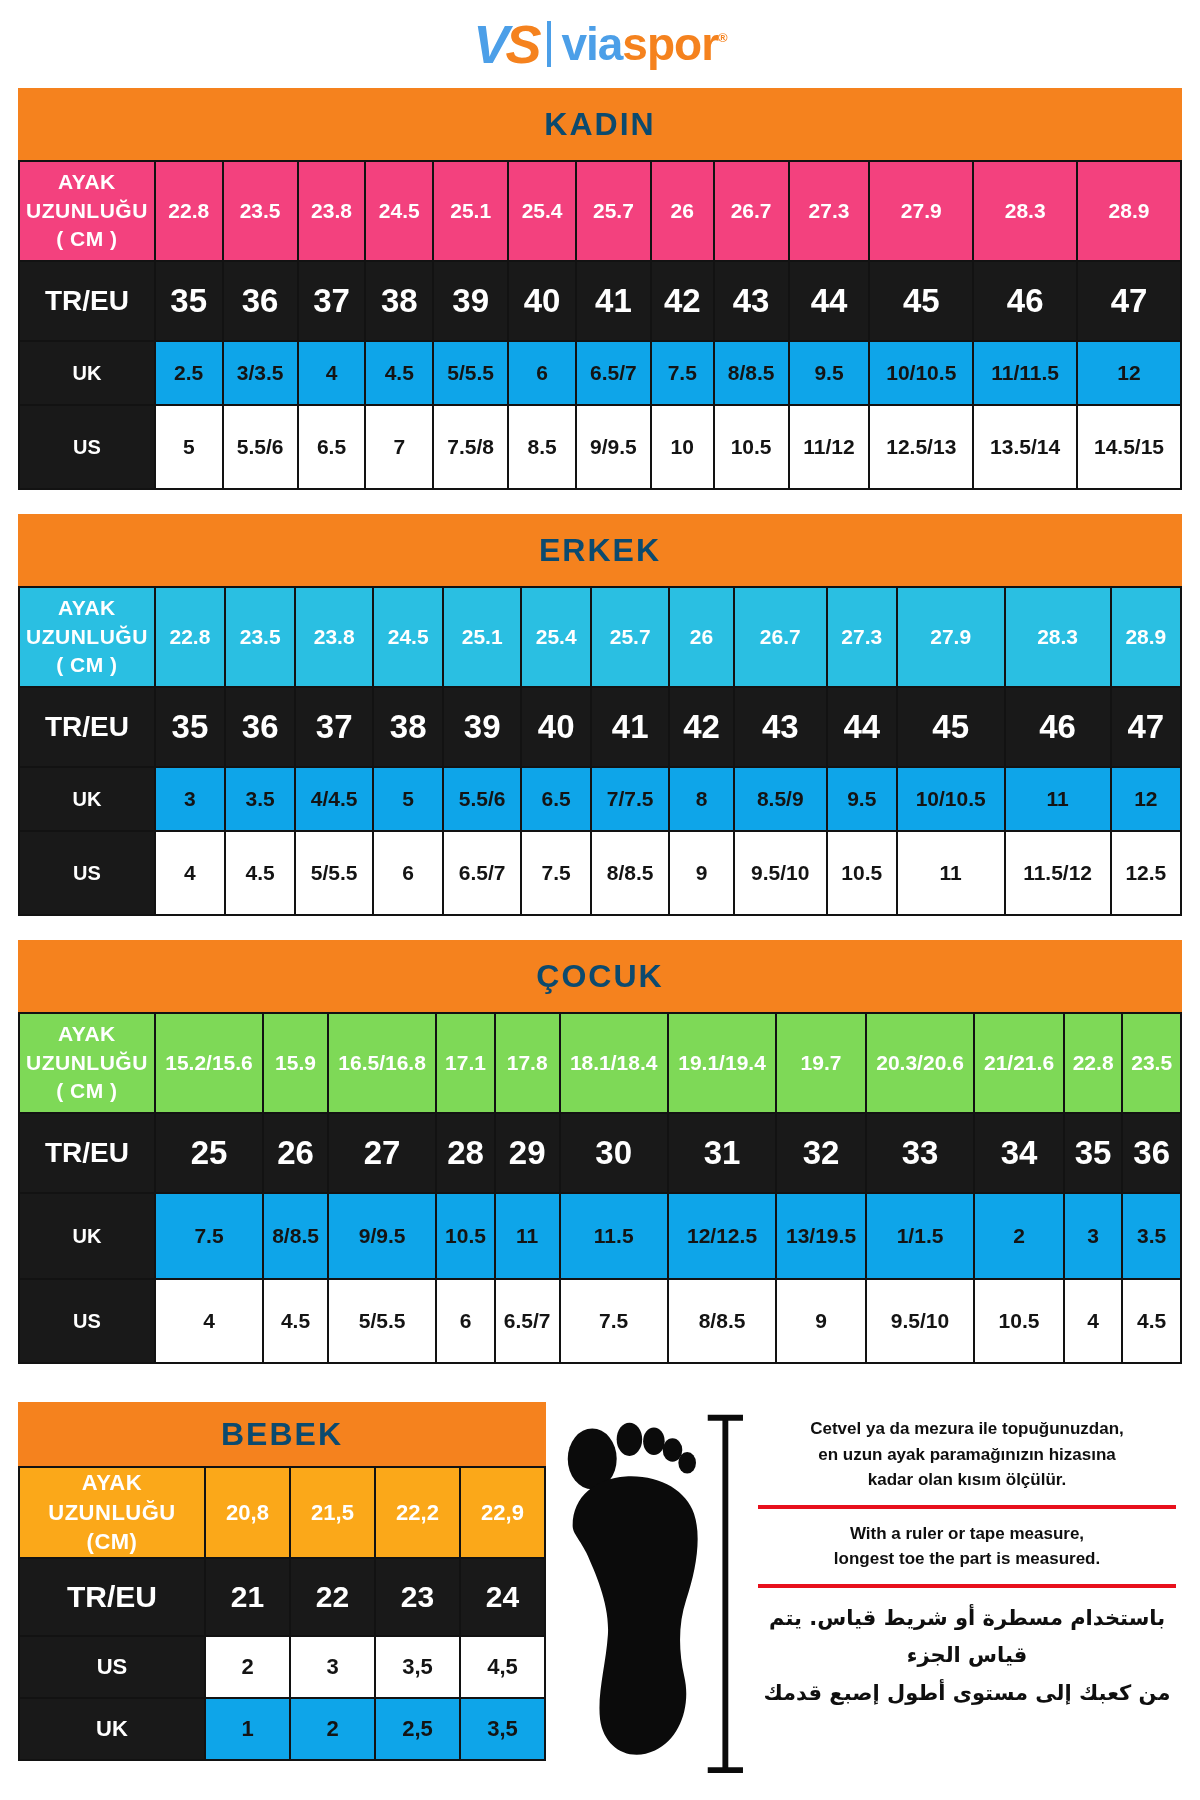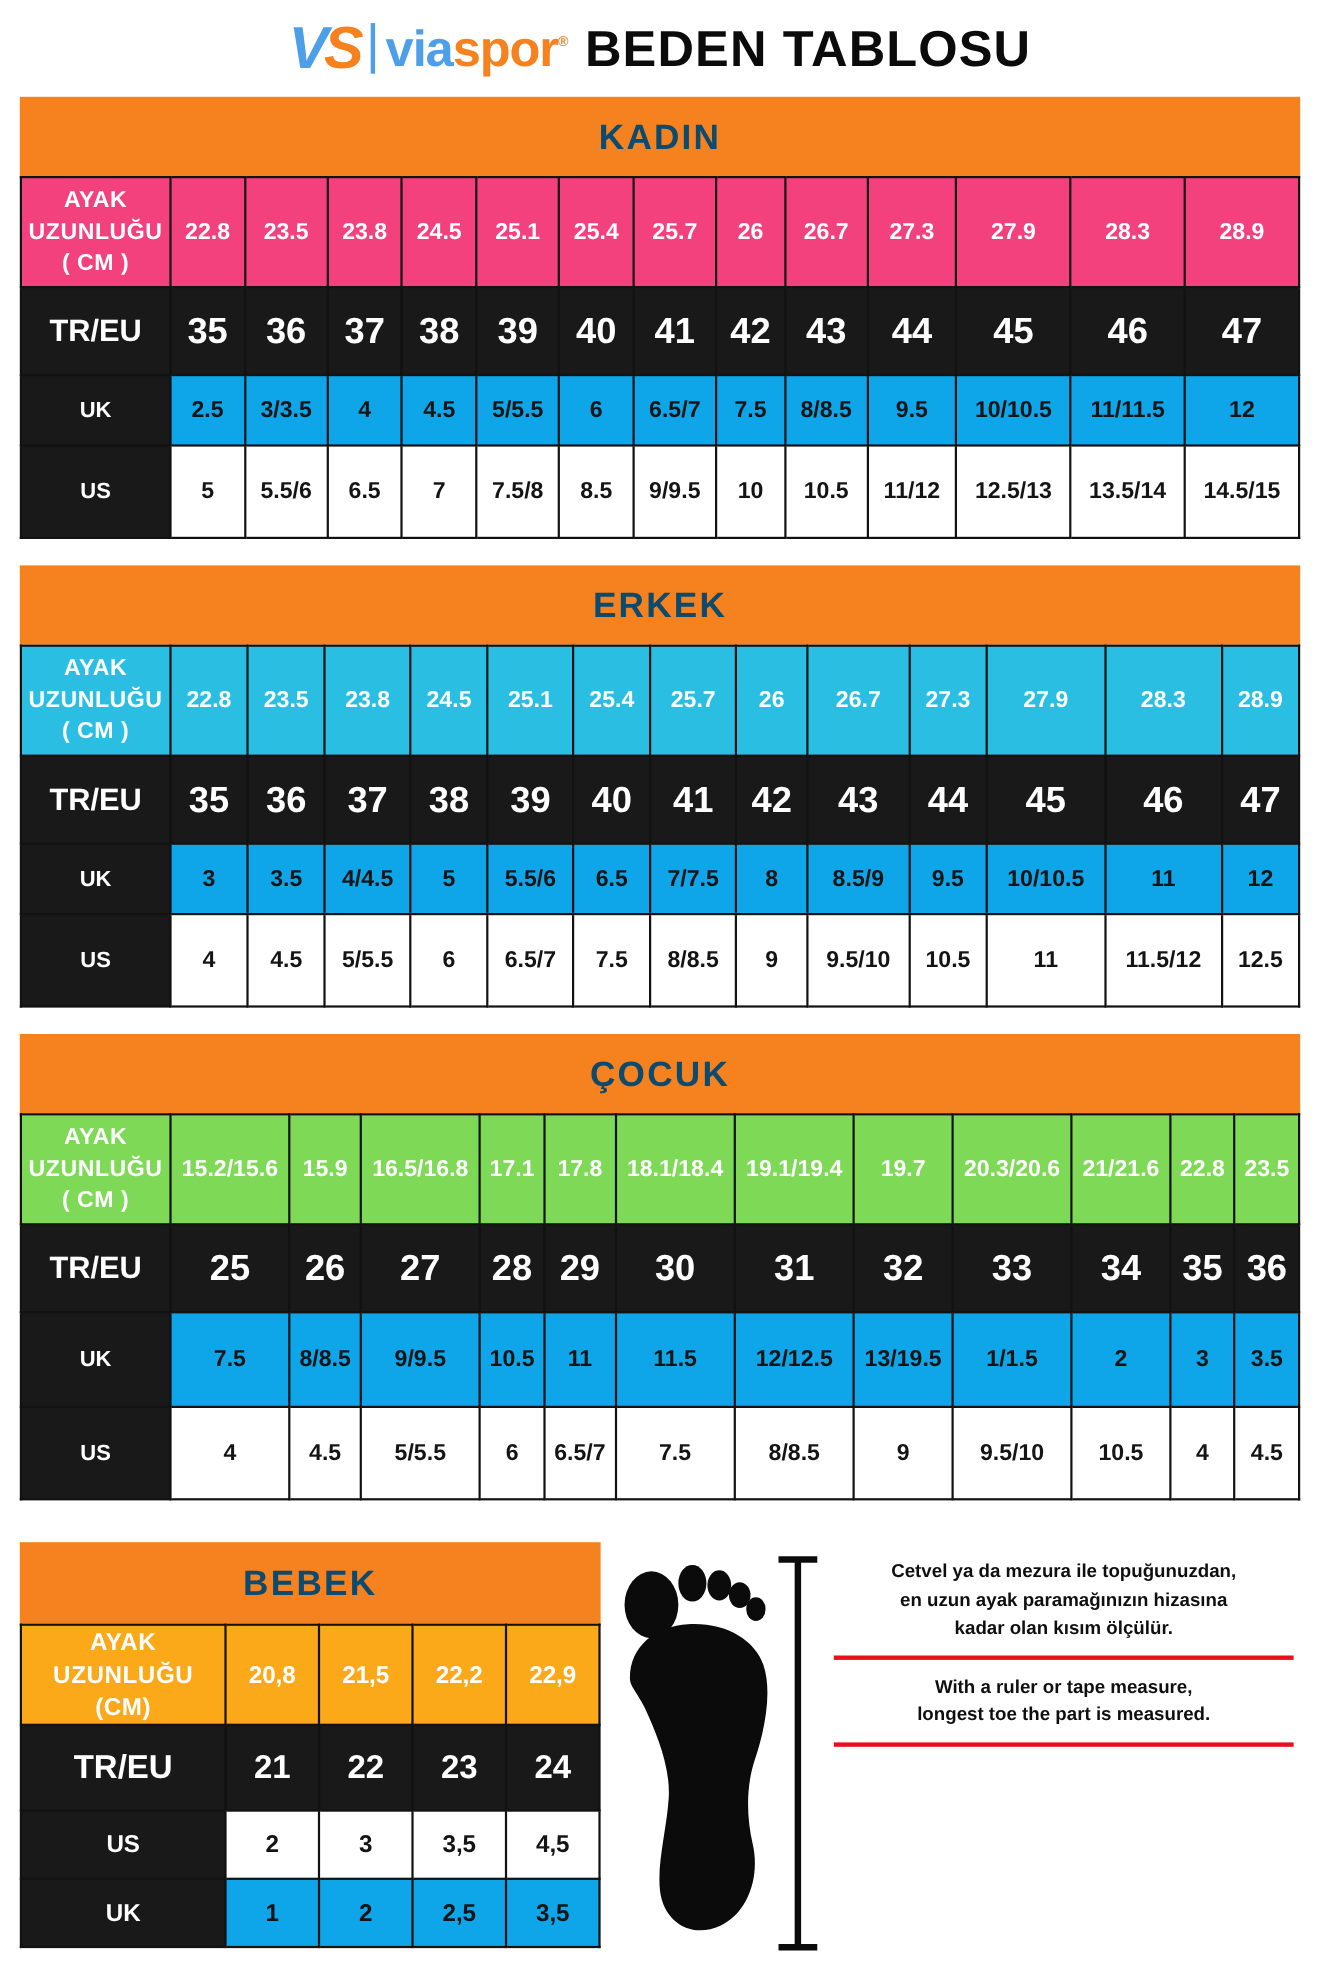--- a/index.html
+++ b/index.html
@@ -48,21 +48,21 @@
   .row-us td{height:84px;background:#fff;color:#141414;font-size:21px;}
   .lbl{width:112px;min-width:112px;}
   .lbl-cm{font-size:14px;line-height:1.35;white-space:normal !important;padding:0 4px;letter-spacing:.5px;}
   .lbl-cm .cmu{display:block;}
   .row-tr .lbl{font-size:28px;}
   .row-uk .lbl,.row-us .lbl{background:var(--row-black);color:#fff;font-size:20px;}
   .t-cocuk .row-uk td{height:86px;}
   
   .bottom{display:flex;margin:38px 18px 0;align-items:flex-start;}
   .t-bebek{width:528px;flex:0 0 528px;margin:0;}
-  .t-bebek .banner{height:74px;}
+  .t-bebek .banner{height:64px;}
   .t-bebek .lbl{width:186px;min-width:186px;}
   .t-bebek .row-cm td{height:72px;font-size:22px;}
   .t-bebek .lbl-cm{font-size:15px;}
   .t-bebek .row-tr td{height:78px;font-size:30px;}
   .t-bebek .row-us td,.t-bebek .row-uk td{height:62px;font-size:22px;}
   .t-bebek .row-us .lbl,.t-bebek .row-uk .lbl{font-size:22px;}
   .foot-fig{flex:0 0 206px;display:flex;justify-content:center;padding-top:4px;}
   .measure-note{
     flex:1;display:flex;flex-direction:column;justify-content:center;
     text-align:center;padding:14px 2px 0;
@@ -73,21 +73,20 @@
 </style>
 </head>
 <body>
 
 <header class="page-header">
   <div class="logo">
     <span class="mk"><span class="mk-v">V</span><span class="mk-s">S</span></span>
     <span class="logo-divider"></span>
     <span class="wordmark"><span class="wm-blue">via</span><span class="wm-orange">spor</span><span class="reg">®</span></span>
   </div>
-  <h1 class="page-title">BEDEN TABLOSU</h1>
 </header>
 
 <section class="sizetable t-kadin">
   <div class="banner">KADIN</div>
   <table class="grid">
     <tbody>
       <tr class="row-cm" style="background-color: rgb(243, 65, 126);">
         <td class="lbl lbl-cm"><span>AYAK UZUNLUĞU</span><span class="cmu">( CM )</span></td>
       <td>22.8</td>
           <td>23.5</td>
@@ -356,15 +355,19 @@
       <div class="note-line">Cetvel ya da mezura ile topuğunuzdan,</div>
       <div class="note-line">en uzun ayak paramağınızın hizasına</div>
       <div class="note-line">kadar olan kısım ölçülür.</div>
     </div>
     <div class="red-rule"></div>
     <div class="note-en">
       <div class="note-line">With a ruler or tape measure,</div>
       <div class="note-line">longest toe the part is measured.</div>
     </div>
     <div class="red-rule"></div>
+    <div class="note-ar" dir="rtl">
+      <div class="note-line">باستخدام مسطرة أو شريط قياس. يتم قياس الجزء</div>
+      <div class="note-line">من كعبك إلى مستوى أطول إصبع قدمك</div>
+    </div>
   </div>
 
 </div>
 
 </body></html>

